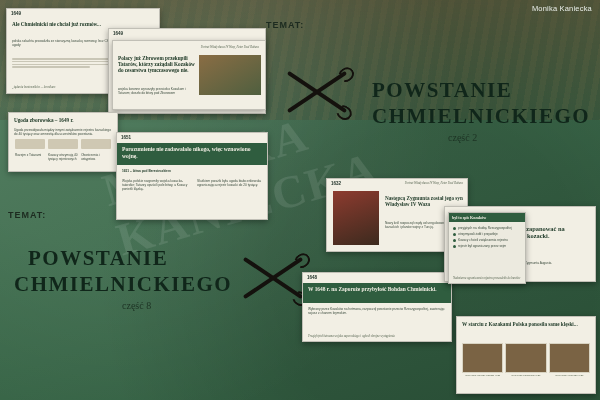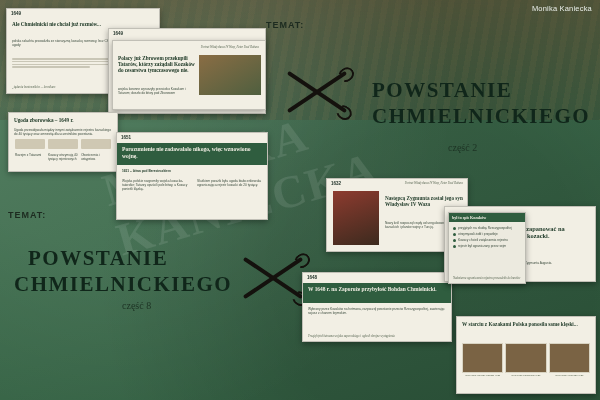--- a/index.html
+++ b/index.html
@@ -87,21 +87,21 @@
   <div class="author">Monika Kaniecka</div>
 
   <div class="title-slide" style="left:262px;top:18px;width:330px;height:150px;">
     <div class="temat" style="position:absolute;left:4px;top:2px;">TEMAT:</div>
     <div class="sabres" style="left:12px;top:44px;width:100px;height:60px;">
       <div class="sabre a" style="left:8px;top:28px;"></div>
       <div class="sabre b" style="left:8px;top:28px;"></div>
     </div>
     <div class="t1" style="position:absolute;left:110px;top:60px;">POWSTANIE</div>
     <div class="t2" style="position:absolute;left:110px;top:86px;">CHMIELNICKIEGO</div>
-    <div class="part" style="position:absolute;left:186px;top:124px;">część 2</div>
+    <div class="part" style="position:absolute;left:186px;top:114px;">część 2</div>
   </div>
 
   <div class="title-slide" style="left:4px;top:208px;width:300px;height:150px;">
     <div class="temat" style="position:absolute;left:4px;top:2px;">TEMAT:</div>
     <div class="t1" style="position:absolute;left:24px;top:38px;">POWSTANIE</div>
     <div class="t2" style="position:absolute;left:10px;top:64px;">CHMIELNICKIEGO</div>
     <div class="part" style="position:absolute;left:118px;top:92px;">część 8</div>
     <div class="sabres" style="left:230px;top:40px;width:90px;height:60px;">
       <div class="sabre a" style="left:4px;top:28px;"></div>
       <div class="sabre b" style="left:4px;top:28px;"></div>

